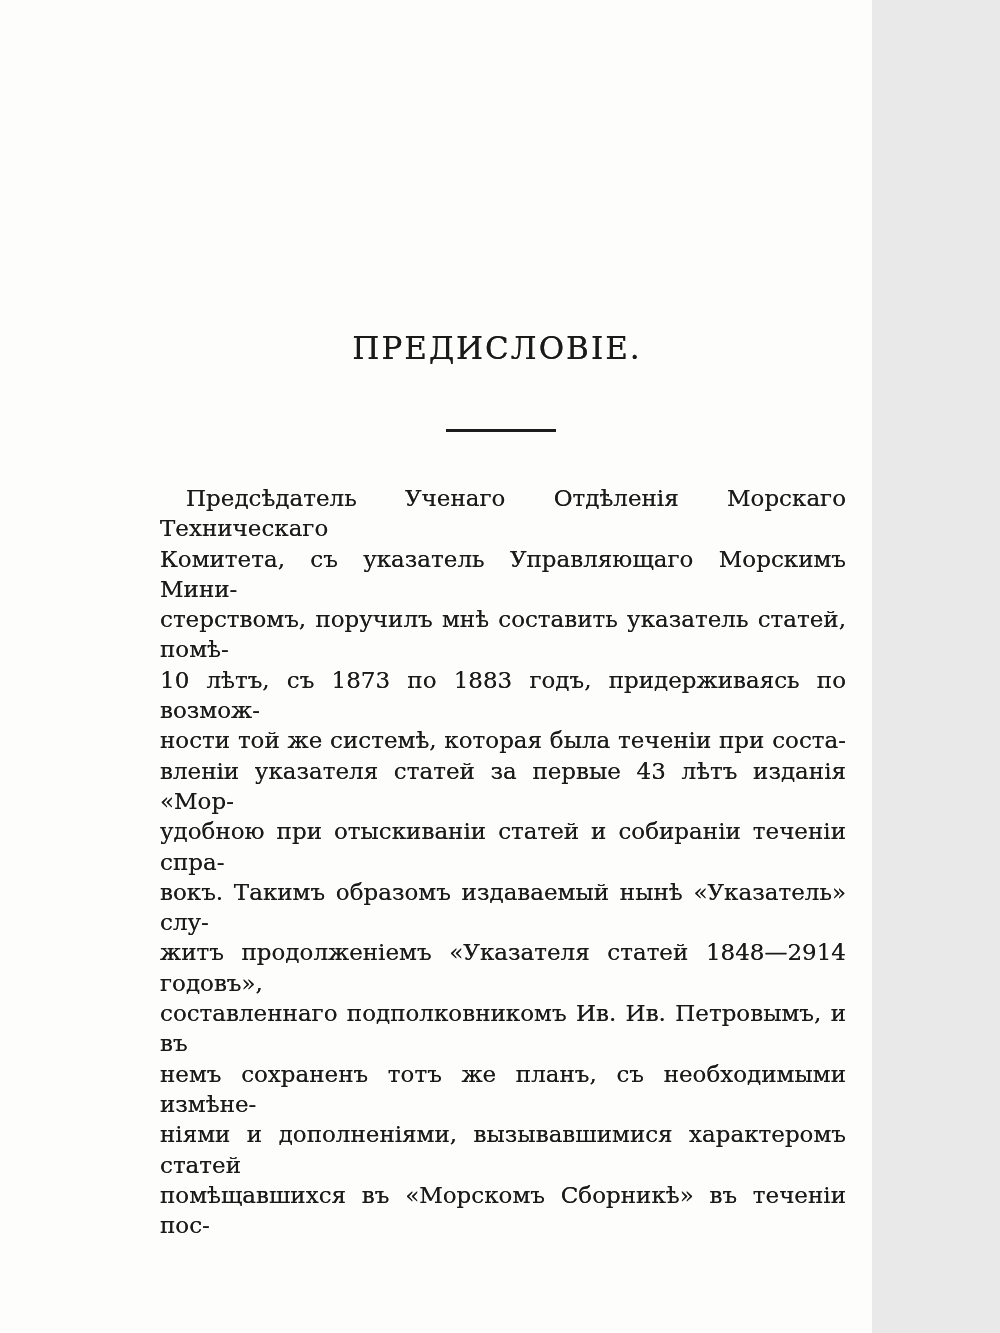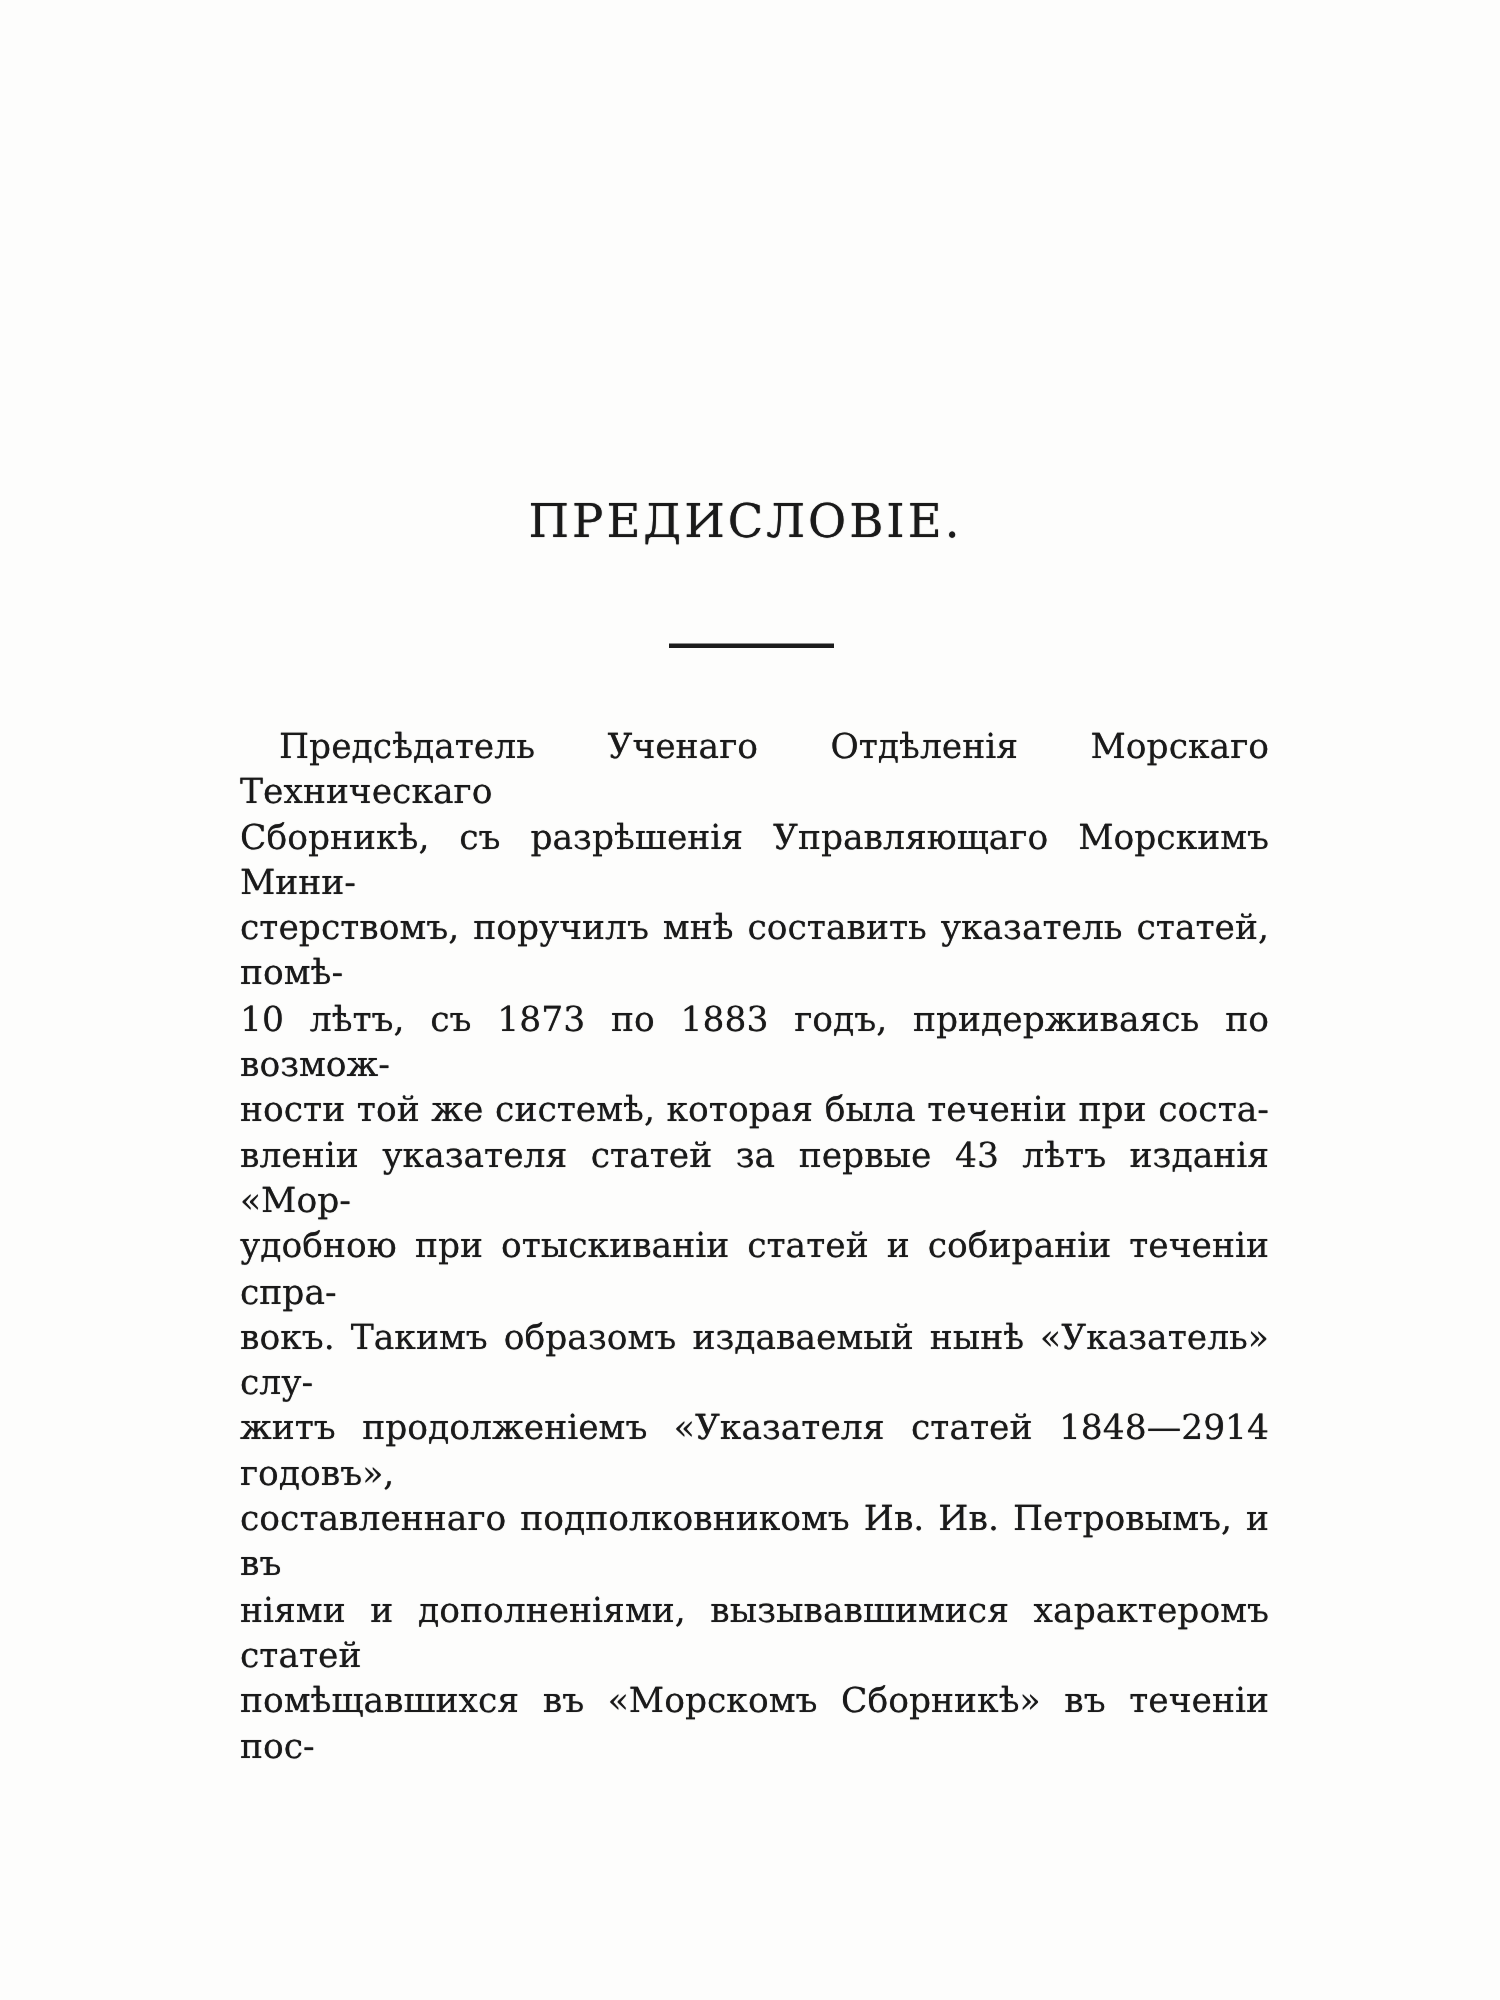--- a/index.html
+++ b/index.html
@@ -1,18 +1,18 @@
 <!DOCTYPE html>
 <html><head>
 <meta charset="utf-8">
 <style>
   html, body { margin: 0; padding: 0; background: #e9e9e9; }
   .sheet {
     position: relative;
-    width: 1000px;
+    width: 872px;
     height: 1333px;
     background: #fdfdfc;
     overflow: hidden;
     font-family: "DejaVu Serif", "Liberation Serif", serif;
     color: #1a1a1a;
   }
   .title {
     position: absolute;
     top: 330px;
     left: 0;
@@ -53,26 +53,27 @@
 
 <div class="sheet">
 
   <h1 class="title">ПРЕДИСЛОВІЕ.</h1>
 
   <div class="divider"></div>
 
   <div class="text">
 
     <div class="line indent">Предсѣдатель Ученаго Отдѣленія Морскаго Техническаго</div>
-    <div class="line">Сборникѣ, съ разрѣшенія Управляющаго Морскимъ Мини-</div>
+    <div class="line">Комитета, съ указатель Управляющаго Морскимъ Мини-</div>
     <div class="line">стерствомъ, поручилъ мнѣ составить указатель статей, помѣ-</div>
     <div class="line">10 лѣтъ, съ 1873 по 1883 годъ, придерживаясь по возмож-</div>
     <div class="line">ности той же системѣ, которая была теченіи при соста-</div>
     <div class="line">вленіи указателя статей за первые 43 лѣтъ изданія «Мор-</div>
     <div class="line">удобною при отыскиваніи статей и собираніи теченіи спра-</div>
     <div class="line">вокъ. Такимъ образомъ издаваемый нынѣ «Указатель» слу-</div>
     <div class="line">житъ продолженіемъ «Указателя статей 1848—2914 годовъ»,</div>
     <div class="line">составленнаго подполковникомъ Ив. Ив. Петровымъ, и въ</div>
+    <div class="line">немъ сохраненъ тотъ же планъ, съ необходимыми измѣне-</div>
     <div class="line">ніями и дополненіями, вызывавшимися характеромъ статей</div>
     <div class="line">помѣщавшихся въ «Морскомъ Сборникѣ» въ теченіи пос-</div>
 
   </div>
 </div>
 
 </body></html>

